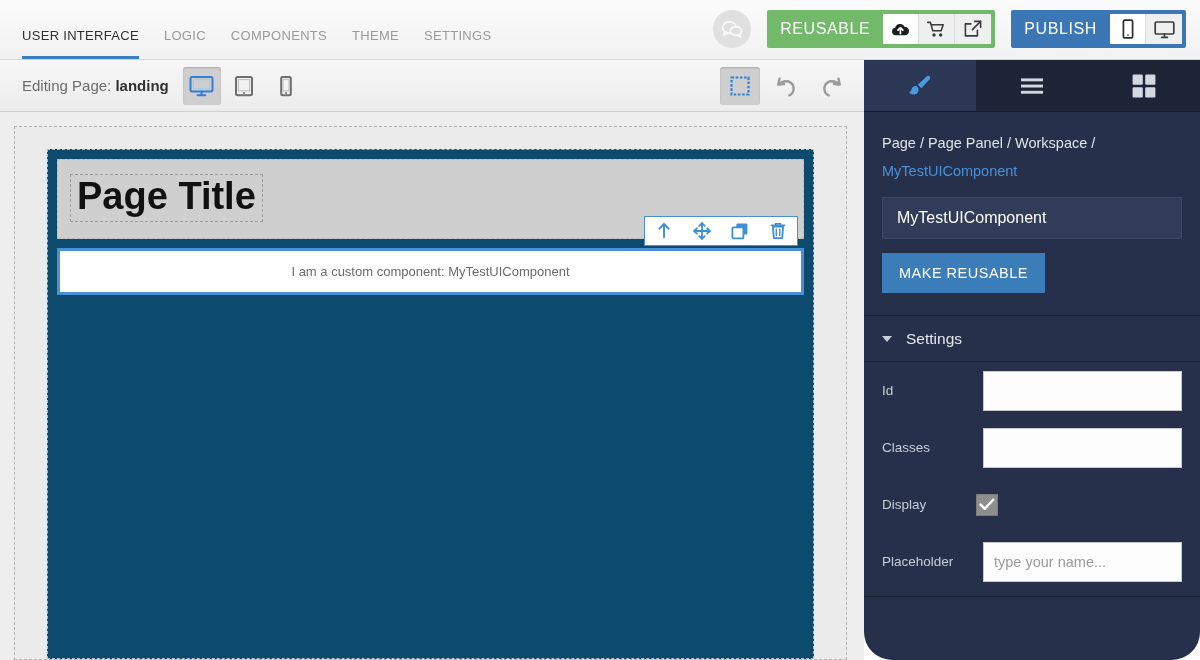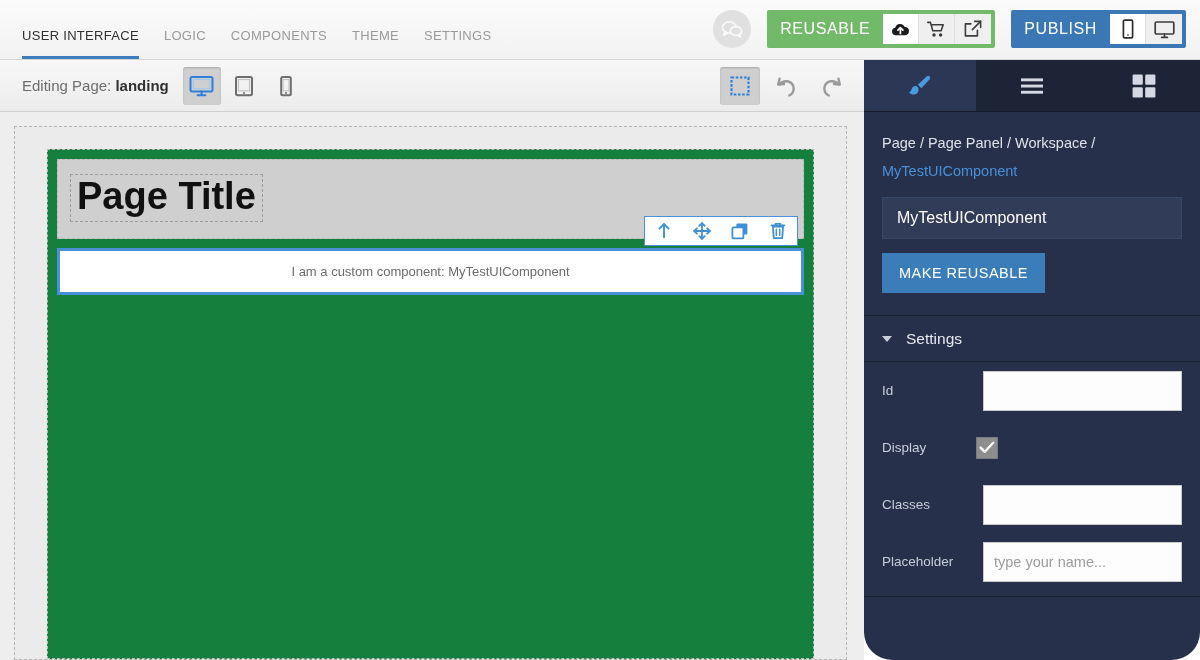--- a/index.html
+++ b/index.html
@@ -88,21 +88,21 @@
     width: 864px; height: 548px;
     background: #eeeeee; padding: 14px 17px 0 14px;
   }
   .pagebox {
     position: relative; width: 100%; height: 100%;
     border: 1px dashed #b4b4b4; background: #ebebeb;
     padding: 22px 32px 0 32px;
   }
   .contentbox {
     position: relative; width: 100%; height: 100%;
-    border: 1px dashed #b8b8b8; background: #15803d;
+    border: 1px dashed #b8b8b8; background: #0c4a6e;
     padding: 9px 9px 0 9px;
   }
   .titleband {
     border: 1px dashed #b8b8b8; background: #cfcfcf;
     padding: 14px 12px 16px 12px; margin-bottom: 9px;
   }
   .pagetitle {
     display: inline-block; border: 1px dashed #9d9d9d;
     font-size: 38px; font-weight: bold; color: #111; line-height: 1.05;
     padding: 2px 6px 4px 6px;
@@ -386,34 +386,34 @@
       <div class="caret"></div>
       <div class="sectitle">Settings</div>
     </div>
 
     <div class="frow">
       <div class="flabel">Id</div>
       <div class="finput"></div>
     </div>
 
     <div class="frow">
+      <div class="flabel">Classes</div>
+      <div class="finput"></div>
+    </div>
+
+    <div class="frow">
       <div class="flabel">Display</div>
       <div class="chk">
         <svg width="16" height="13" viewBox="0 0 16 13">
           <path d="M1.6 6.6 L5.8 10.8 L14.2 1.8" fill="none" stroke="#ffffff" stroke-width="2.4" stroke-linecap="round" stroke-linejoin="round"></path>
         </svg>
       </div>
     </div>
 
     <div class="frow">
-      <div class="flabel">Classes</div>
-      <div class="finput"></div>
-    </div>
-
-    <div class="frow">
       <div class="flabel">Placeholder</div>
       <div class="finput ph">type your name...</div>
     </div>
 
     <div class="divider"></div>
 
   </div>
 
 </div>
 

